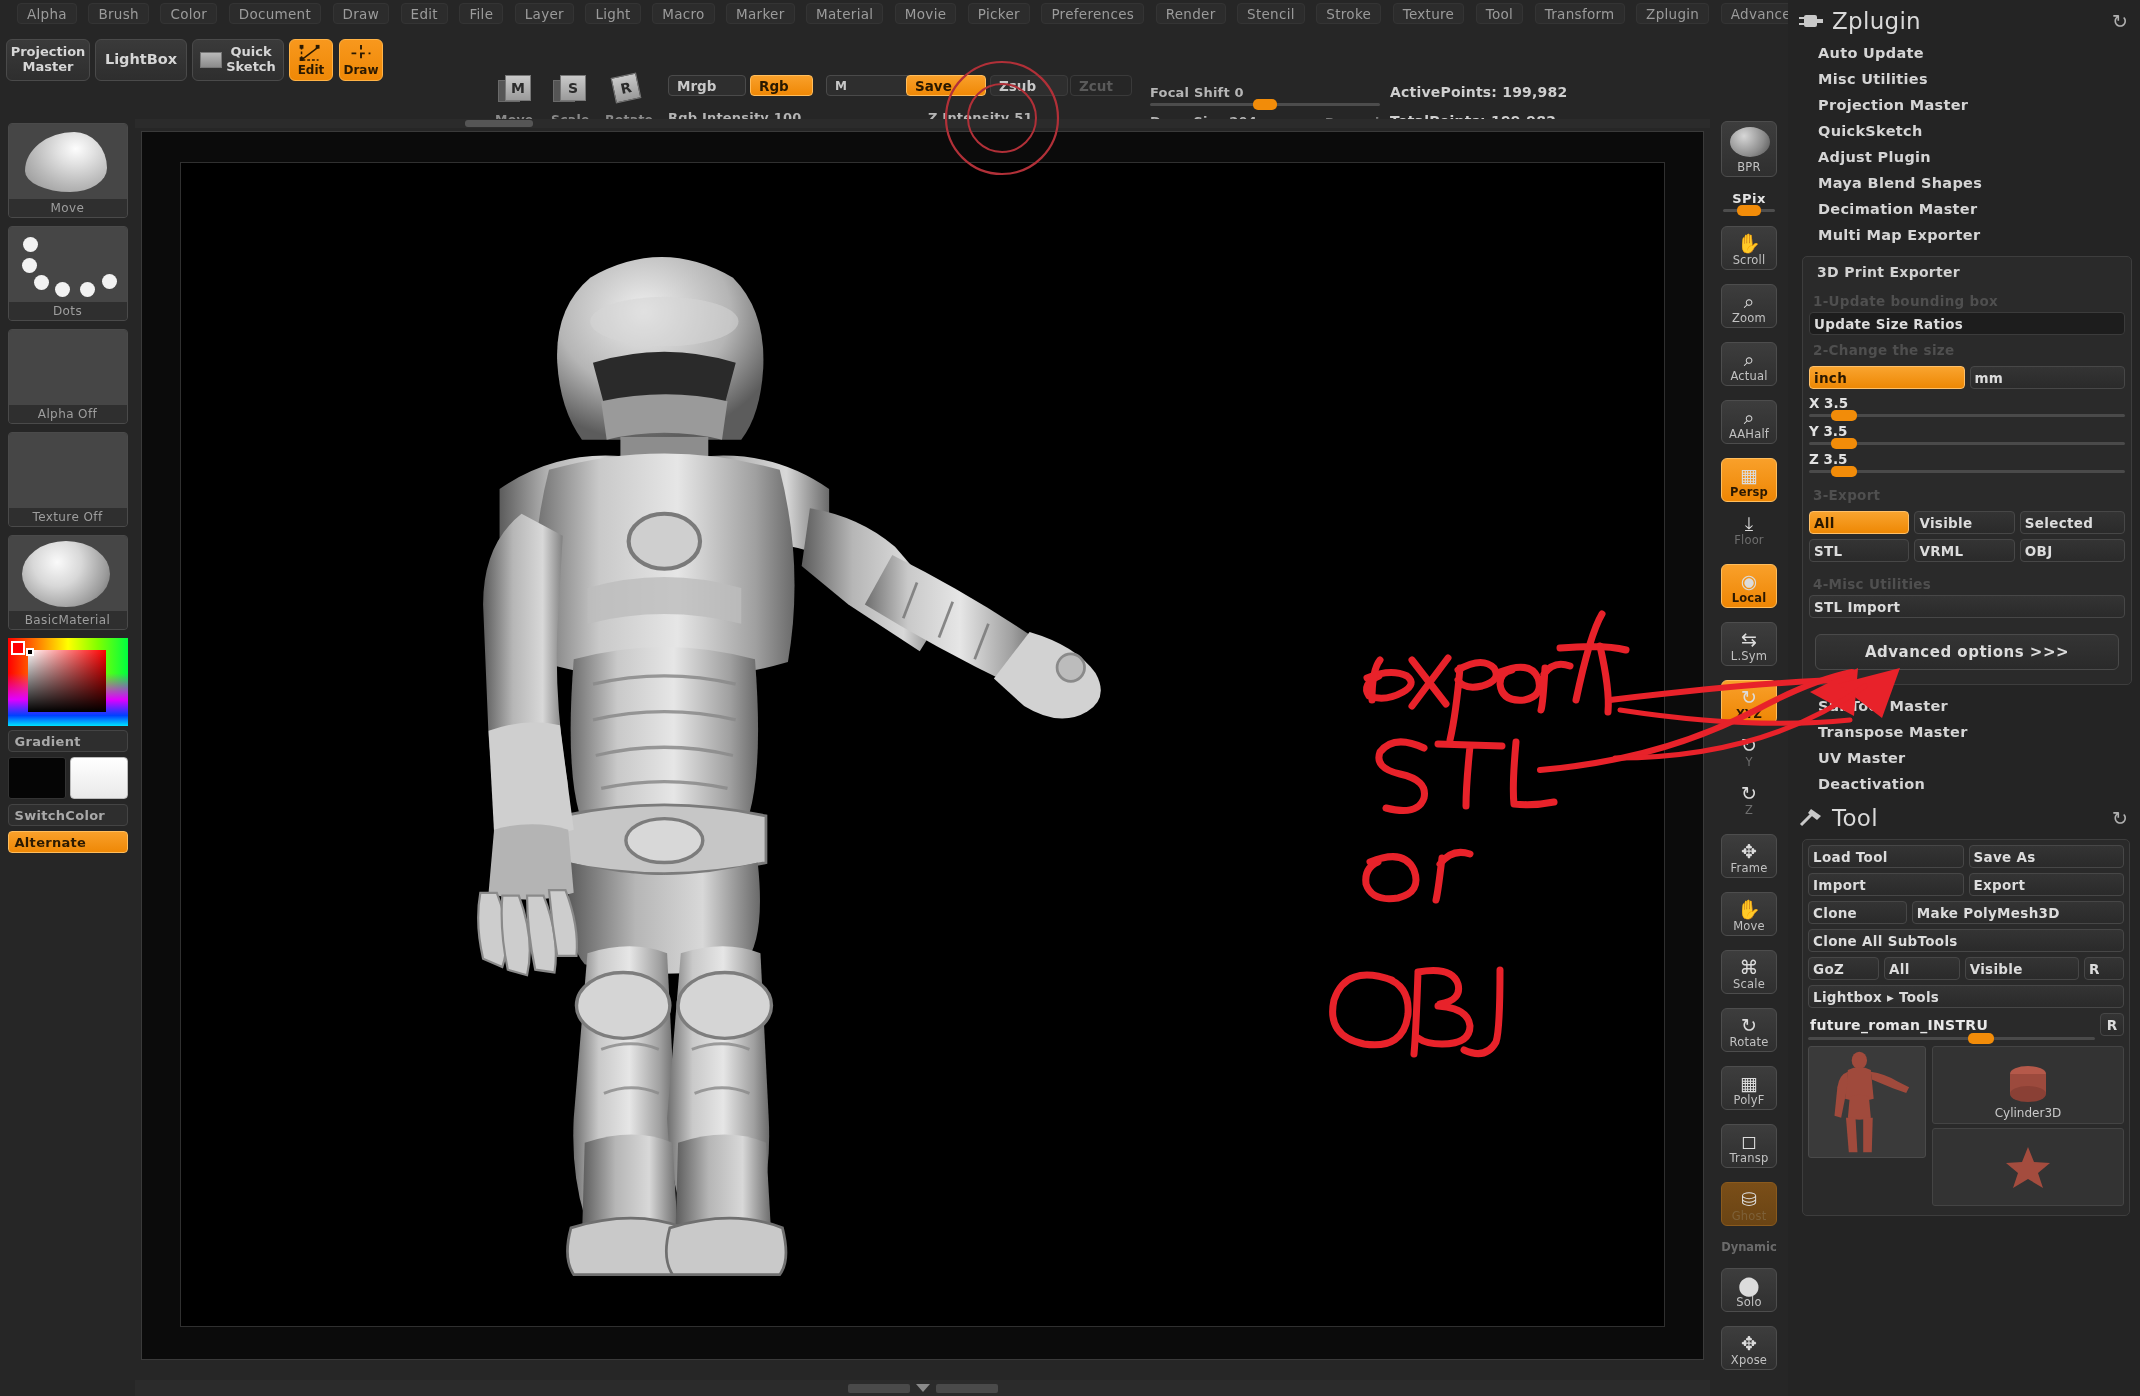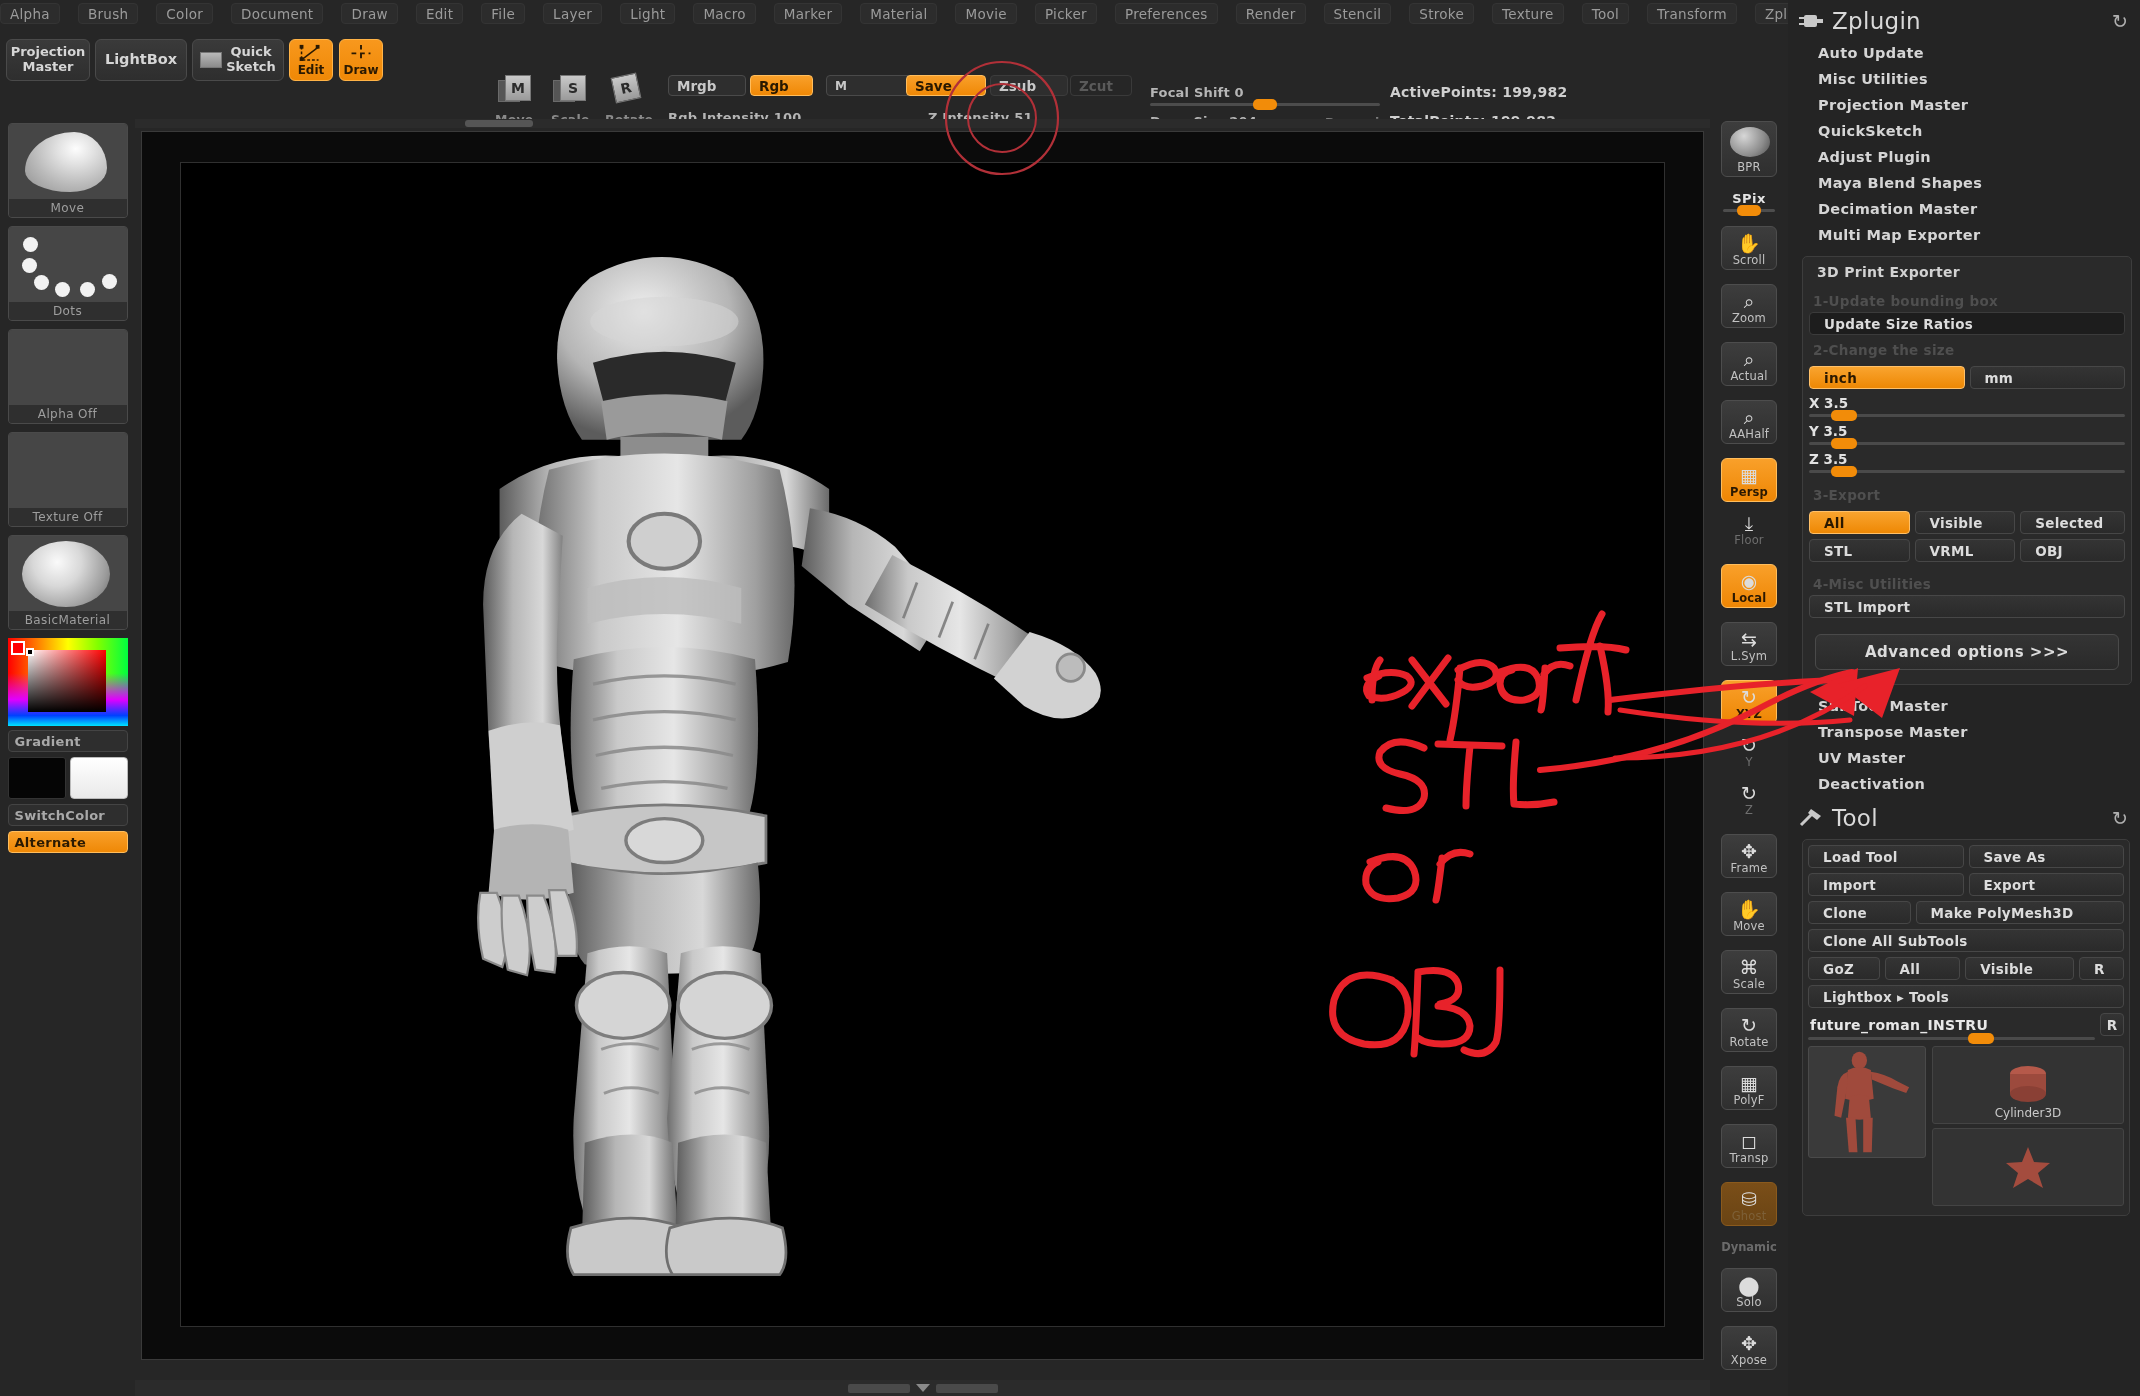--- a/index.html
+++ b/index.html
@@ -8,21 +8,21 @@
     width:2140px; height:1396px;
     font-family:"DejaVu Sans","Liberation Sans",sans-serif;
     font-size:13px; color:#b9b9b9;
     overflow:hidden; position:relative;
   }
   .app { position:absolute; inset:0; background:#1f1f1f; }
 
   
   .menubar{
     position:absolute; left:0; top:0; width:1810px; height:27px;
-    background:#262626; display:flex; align-items:center; padding-left:0; gap:18px;
+    background:#262626; display:flex; align-items:center; padding-left:17px; gap:2px;justify-content:space-between;
   }
   .menu-item{
     height:21px; padding:0 9px; display:flex; align-items:center;
     font-size:13.5px; color:#9b9b9b; border-radius:4px;
     background:#2c2c2c; border:1px solid #343434; letter-spacing:.3px;
   }
 
   
   .toolbar{
     position:absolute; left:0; top:27px; width:1810px; height:92px; background:#262626;
@@ -170,21 +170,21 @@
     margin:4px 8px 6px 14px; background:#2a2a2a; border:1px solid #3d3d3d; border-radius:5px;
     padding:4px 6px 10px 6px;
   }
   .subpanel-title{
     font-size:14px;font-weight:bold;color:#d2d2d2;padding:3px 0 6px 8px;letter-spacing:.3px;
   }
   .sec-title{ font-size:13.5px;color:#4f4f4f;font-weight:bold;padding:7px 0 3px 4px;letter-spacing:.3px;}
   .pbtn{
     height:23px; border-radius:4px; background:linear-gradient(#343434,#2a2a2a);
     border:1px solid #474747; color:#dcdcdc; font-size:13.5px; font-weight:bold;
-    display:flex; align-items:center; padding-left:14px; letter-spacing:.3px;
+    display:flex; align-items:center; padding-left:4px; letter-spacing:.3px;
   }
   .pbtn.wide{ width:100%; }
   .pbtn.on{ background:linear-gradient(#f9a42f,#ee8804); border-color:#ffc069; color:#2a1800;}
   .pbtn.dark{ background:#1d1d1d; border-color:#3b3b3b; }
   .btnrow{ display:flex; gap:5px; margin-top:5px; }
   .sldrow{ margin-top:6px; }
   .sldrow .lab{ font-size:13.5px;font-weight:bold;color:#e2e2e2; }
   .sldrow .tr{ position:relative;height:3px;background:#4a4a4a;border-radius:2px;margin-top:3px; }
   .sldrow .kn{ position:absolute;top:-4px;width:26px;height:11px;background:#f28c09;border-radius:5px;}
   .adv{

